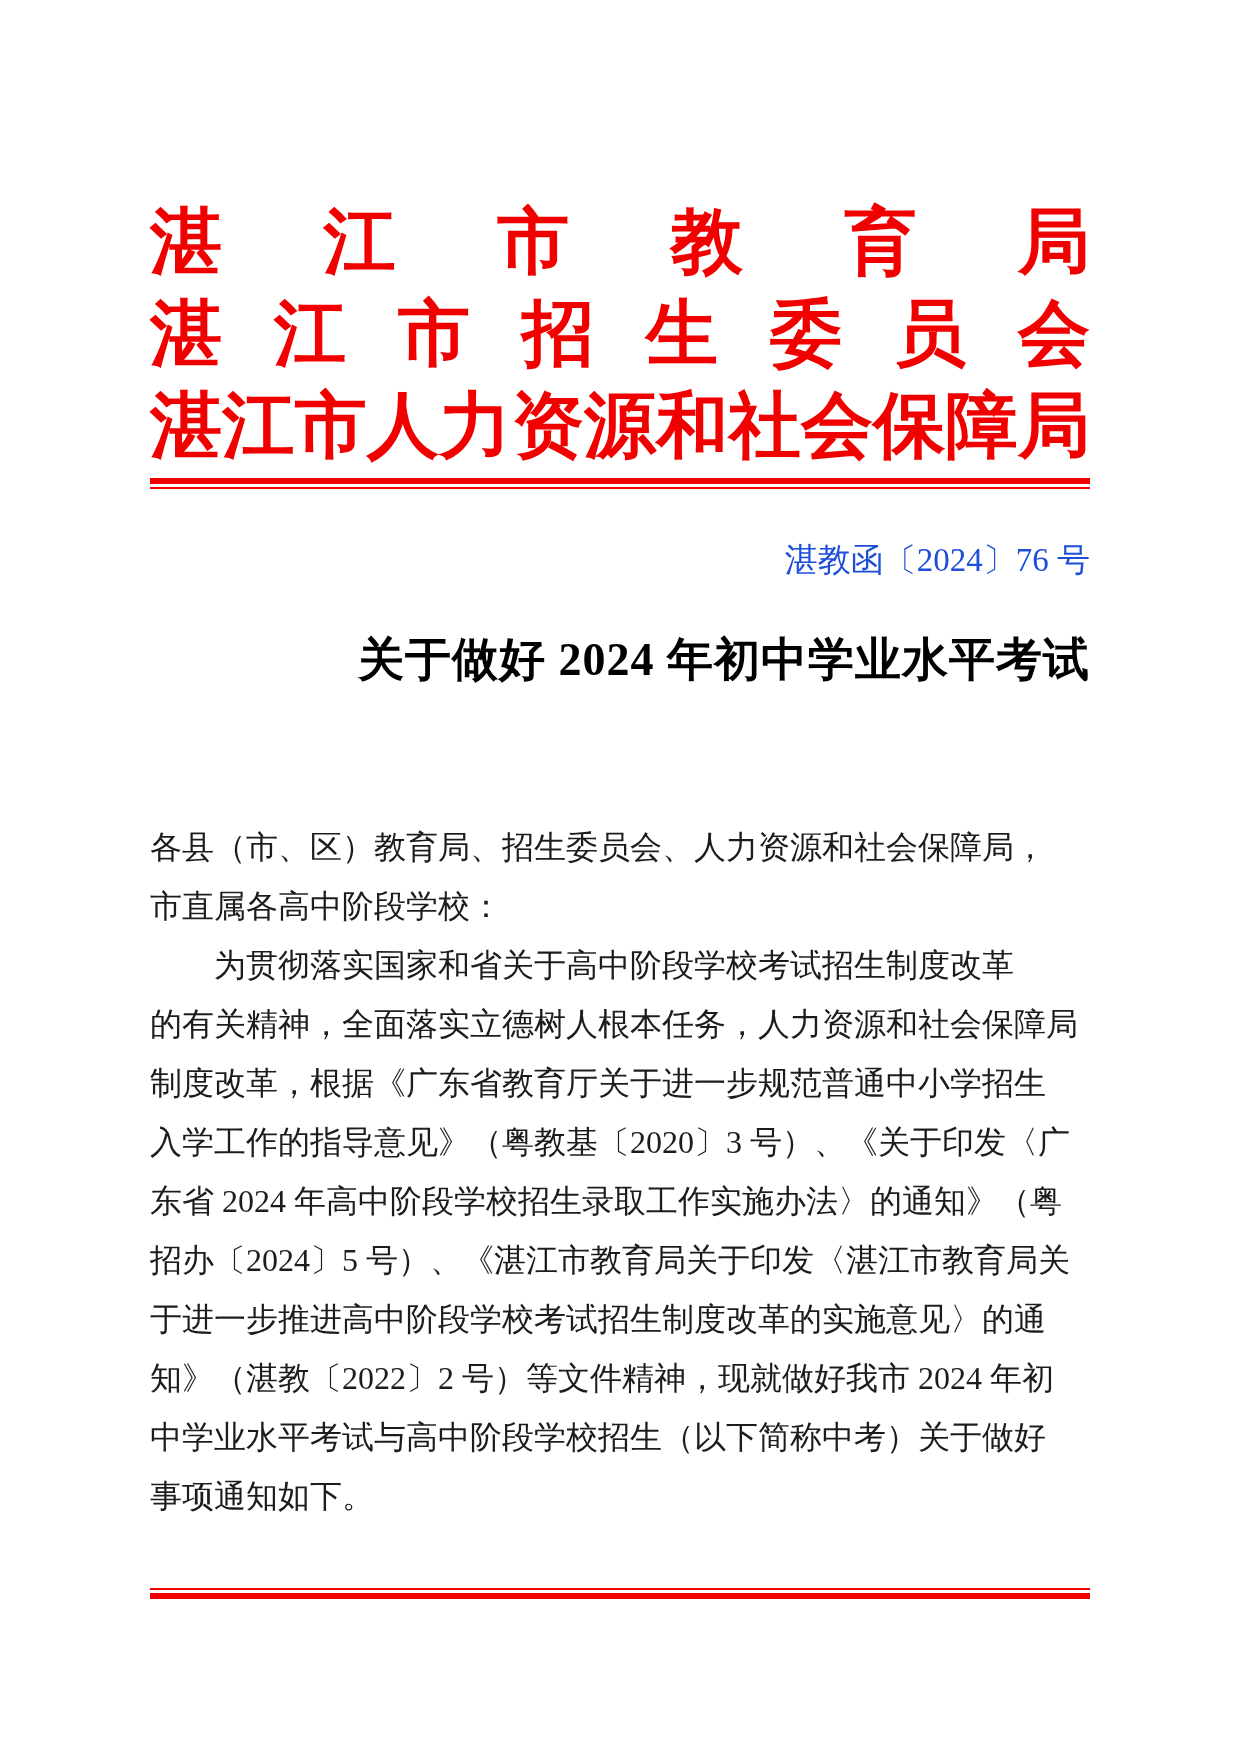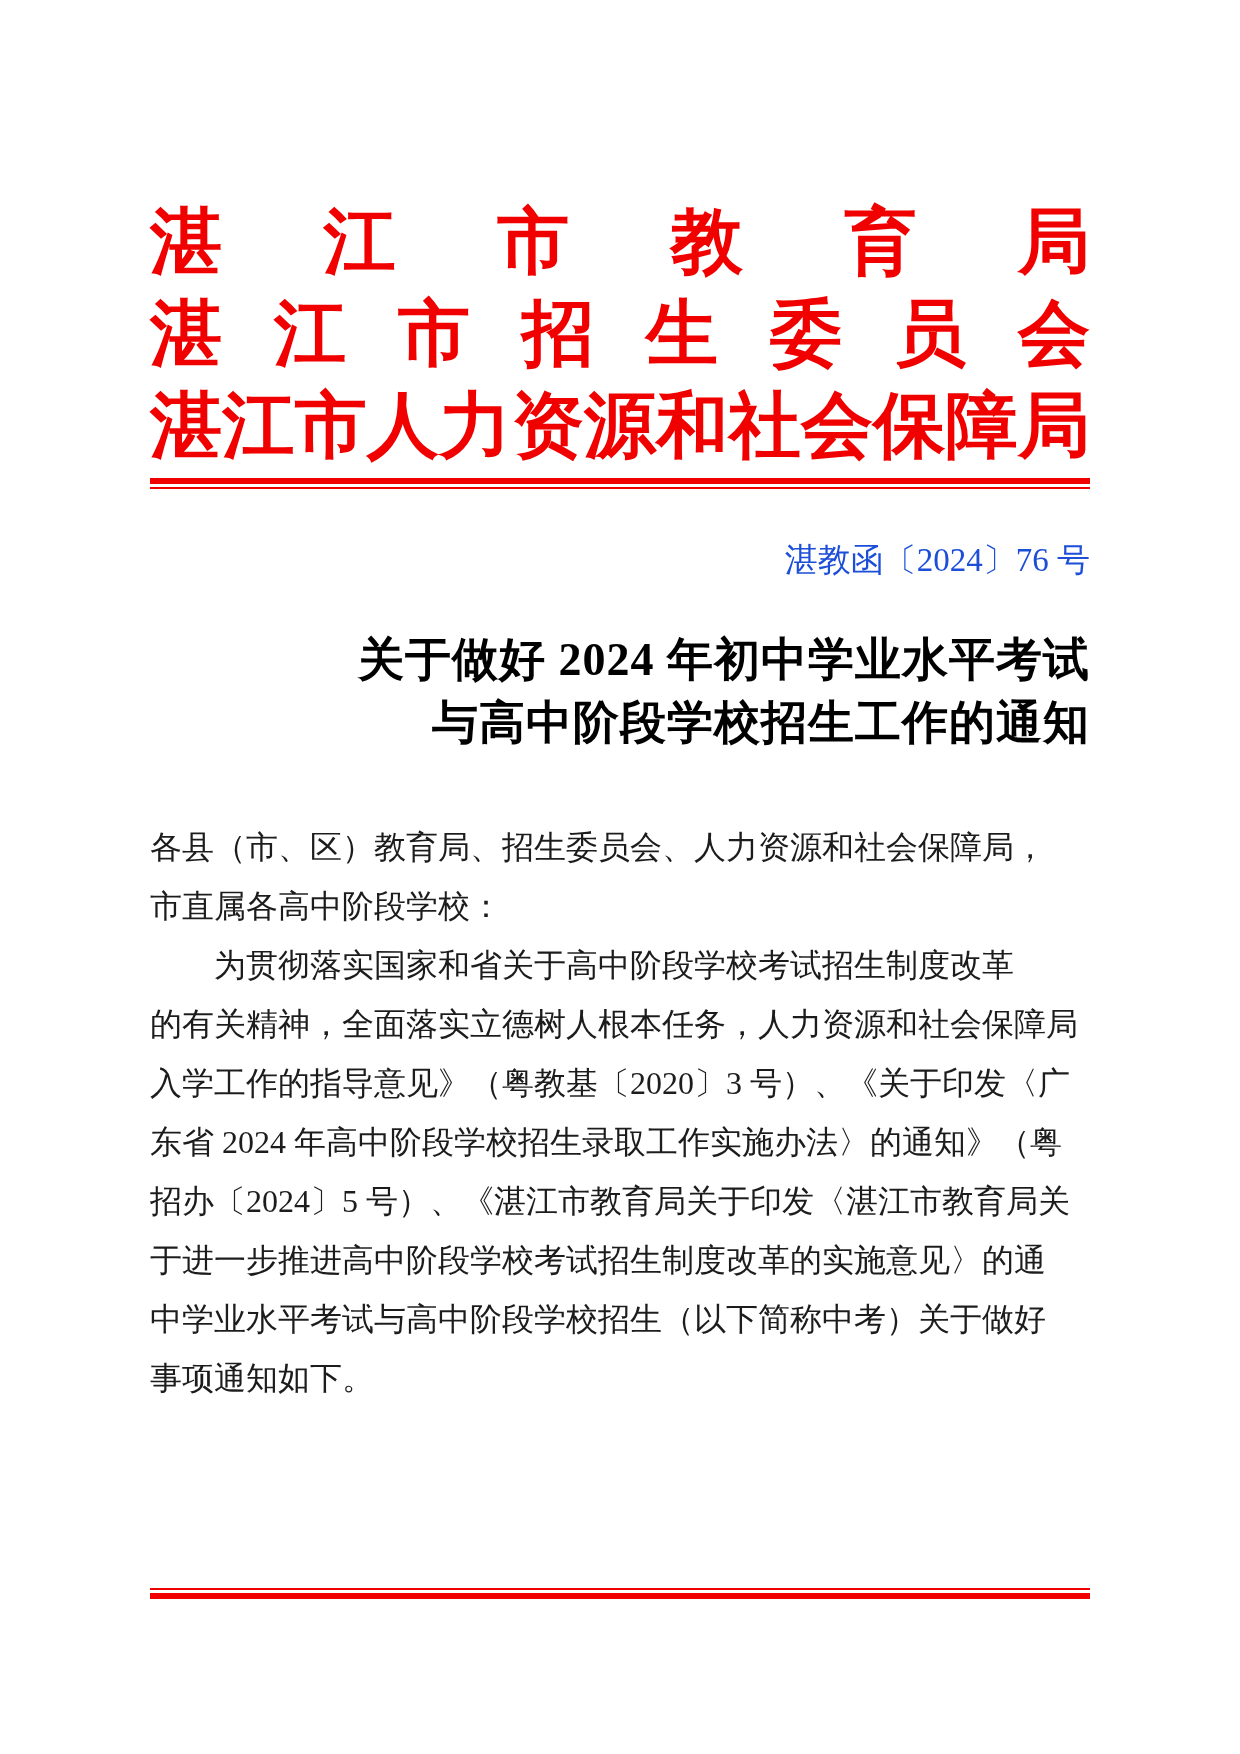--- a/index.html
+++ b/index.html
@@ -134,32 +134,33 @@
   <div class="rule rule-top">
     <div class="bar-thick"></div>
     <div class="bar-gap"></div>
     <div class="bar-thin"></div>
   </div>
 
   <div class="doc-number">湛教函〔2024〕76 号</div>
 
   <div class="title">
     <div>关于做好 2024 年初中学业水平考试</div>
-    <div>与高中阶段学校招生工作的通知</div>
   </div>
 
   <div class="body-block">
       <div class="body-line">各县（市、区）教育局、招生委员会、人力资源和社会保障局，</div>
       <div class="body-line">市直属各高中阶段学校：</div>
       <div class="body-line indent">为贯彻落实国家和省关于高中阶段学校考试招生制度改革</div>
       <div class="body-line">的有关精神，全面落实立德树人根本任务，人力资源和社会保障局</div>
+      <div class="body-line">制度改革，根据《广东省教育厅关于进一步规范普通中小学招生</div>
       <div class="body-line">入学工作的指导意见》（粤教基〔2020〕3 号）、《关于印发〈广</div>
       <div class="body-line">东省 2024 年高中阶段学校招生录取工作实施办法〉的通知》（粤</div>
       <div class="body-line">招办〔2024〕5 号）、《湛江市教育局关于印发〈湛江市教育局关</div>
       <div class="body-line">于进一步推进高中阶段学校考试招生制度改革的实施意见〉的通</div>
+      <div class="body-line">知》（湛教〔2022〕2 号）等文件精神，现就做好我市 2024 年初</div>
       <div class="body-line">中学业水平考试与高中阶段学校招生（以下简称中考）关于做好</div>
       <div class="body-line">事项通知如下。</div>
     </div>
 
   <div class="rule rule-bottom">
     <div class="bar-thin"></div>
     <div class="bar-gap"></div>
     <div class="bar-thick"></div>
   </div>
 

